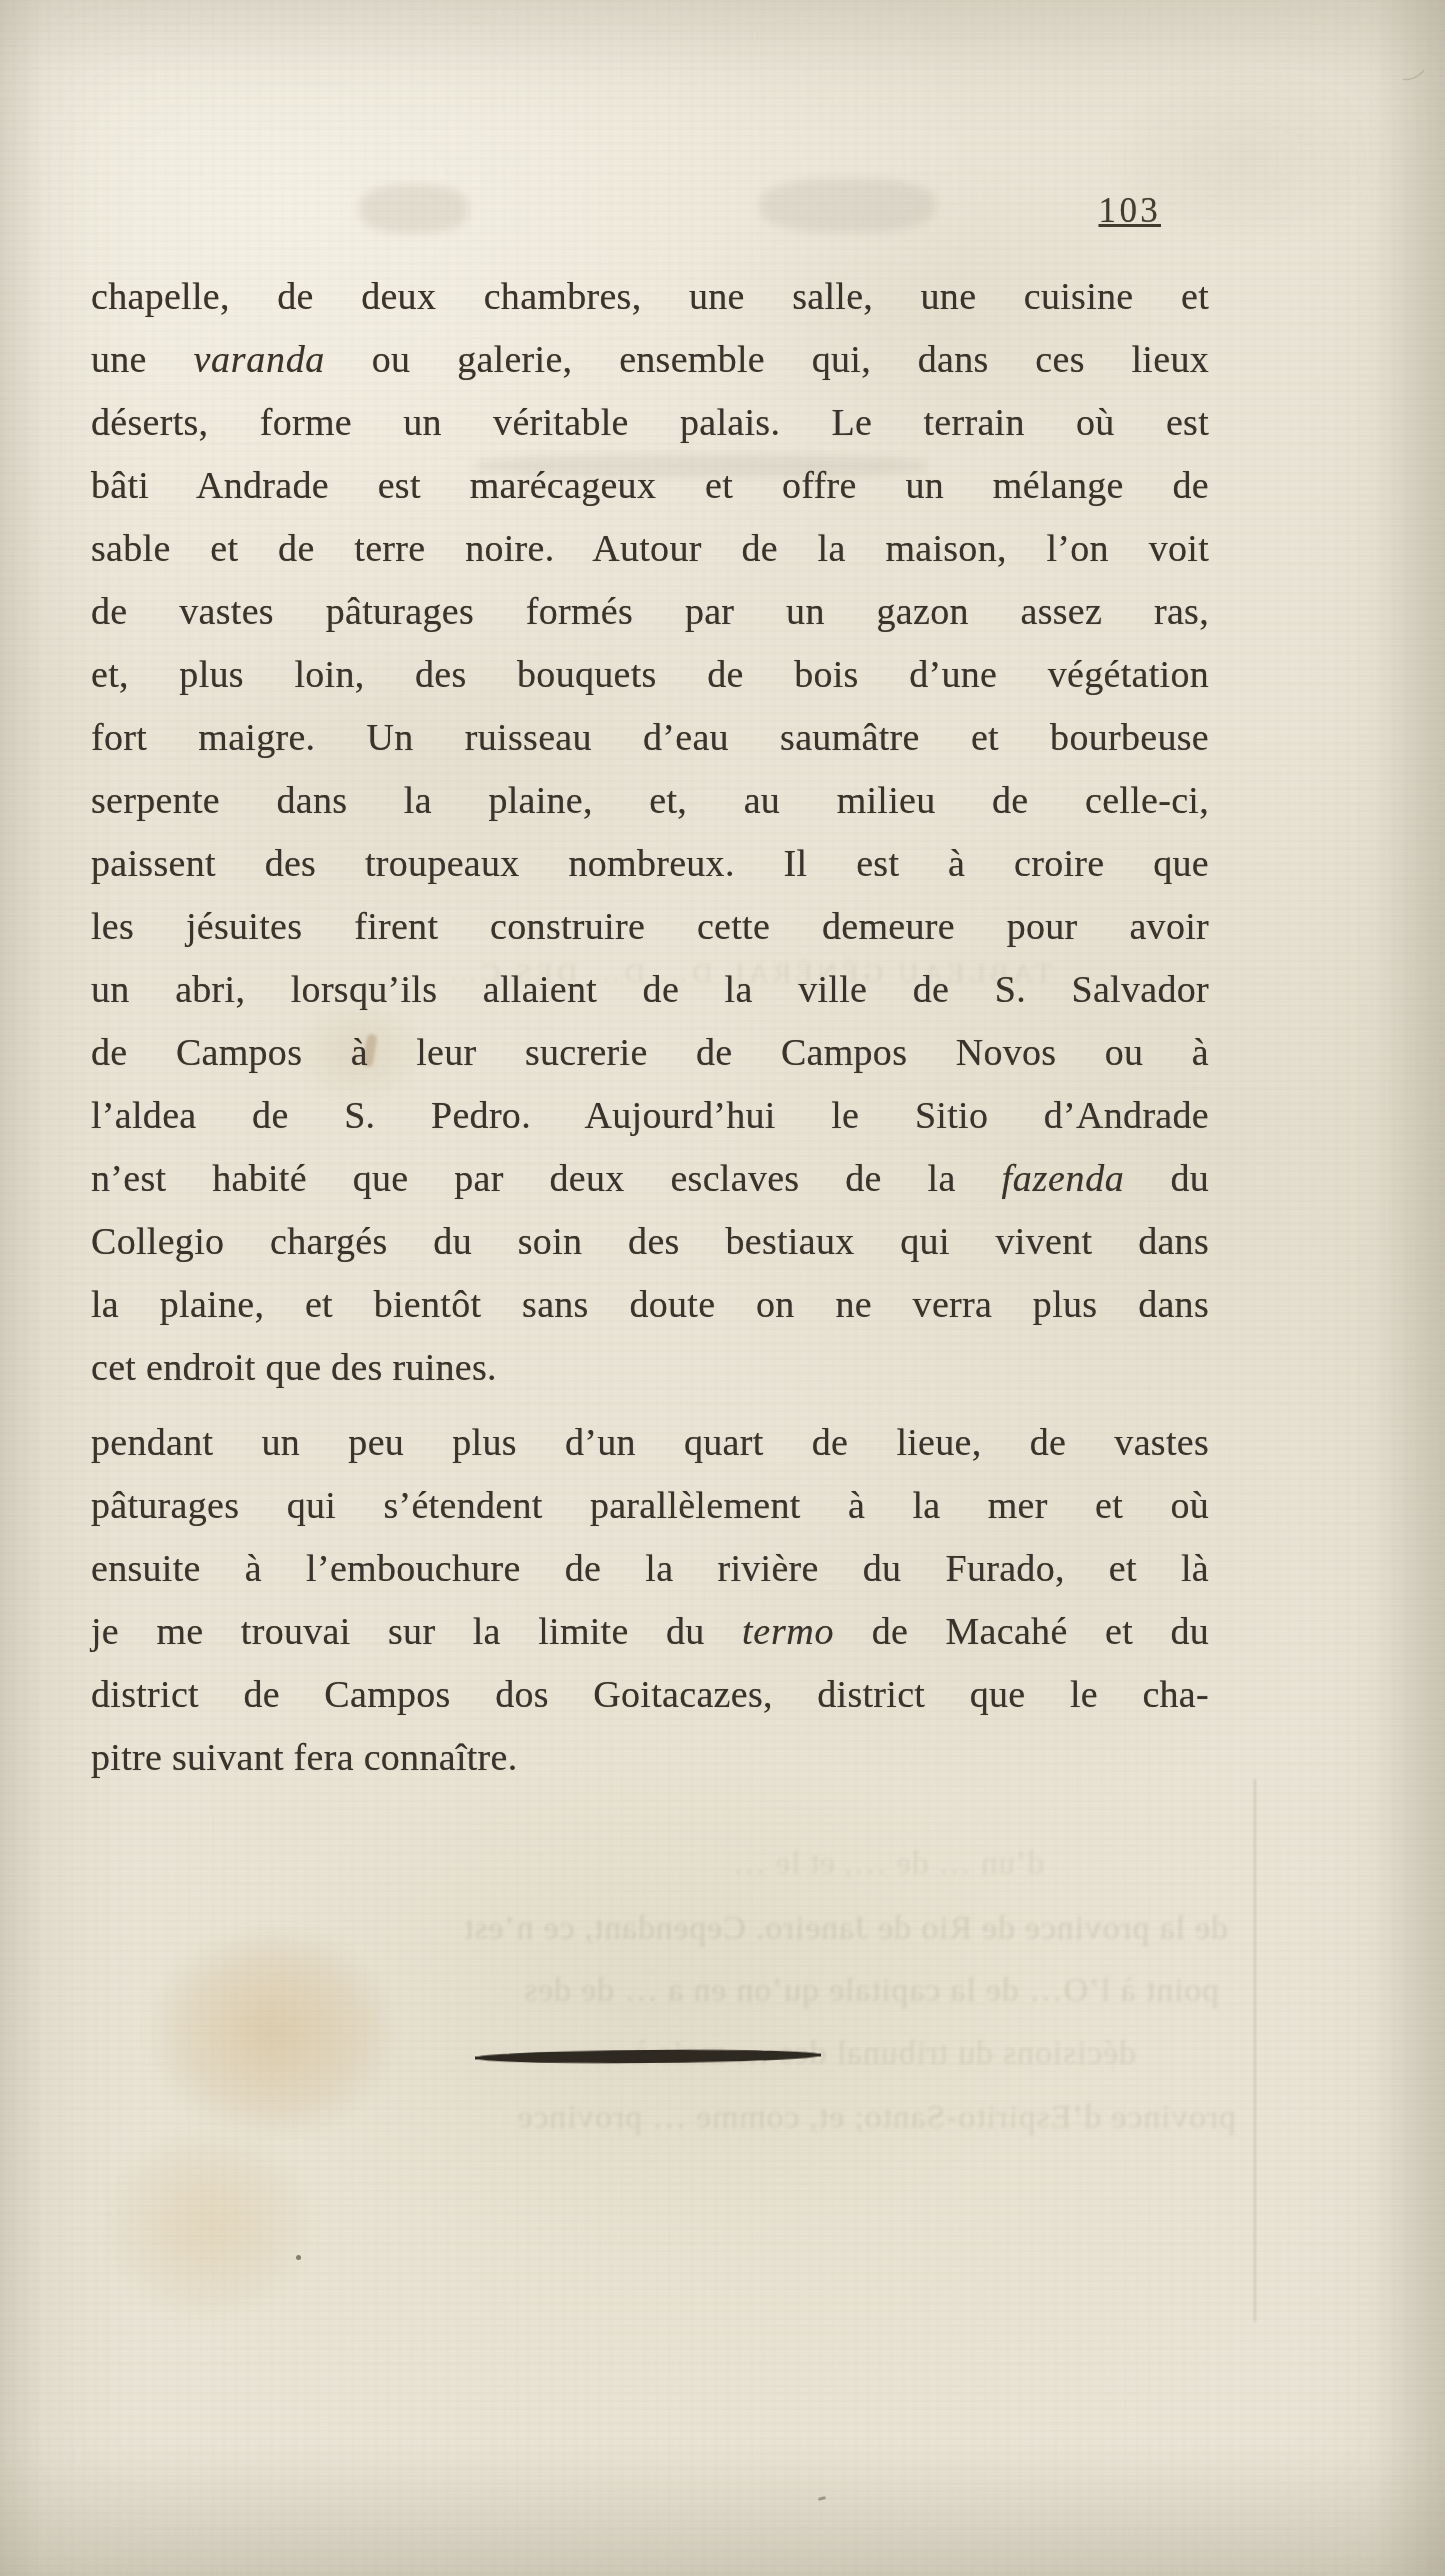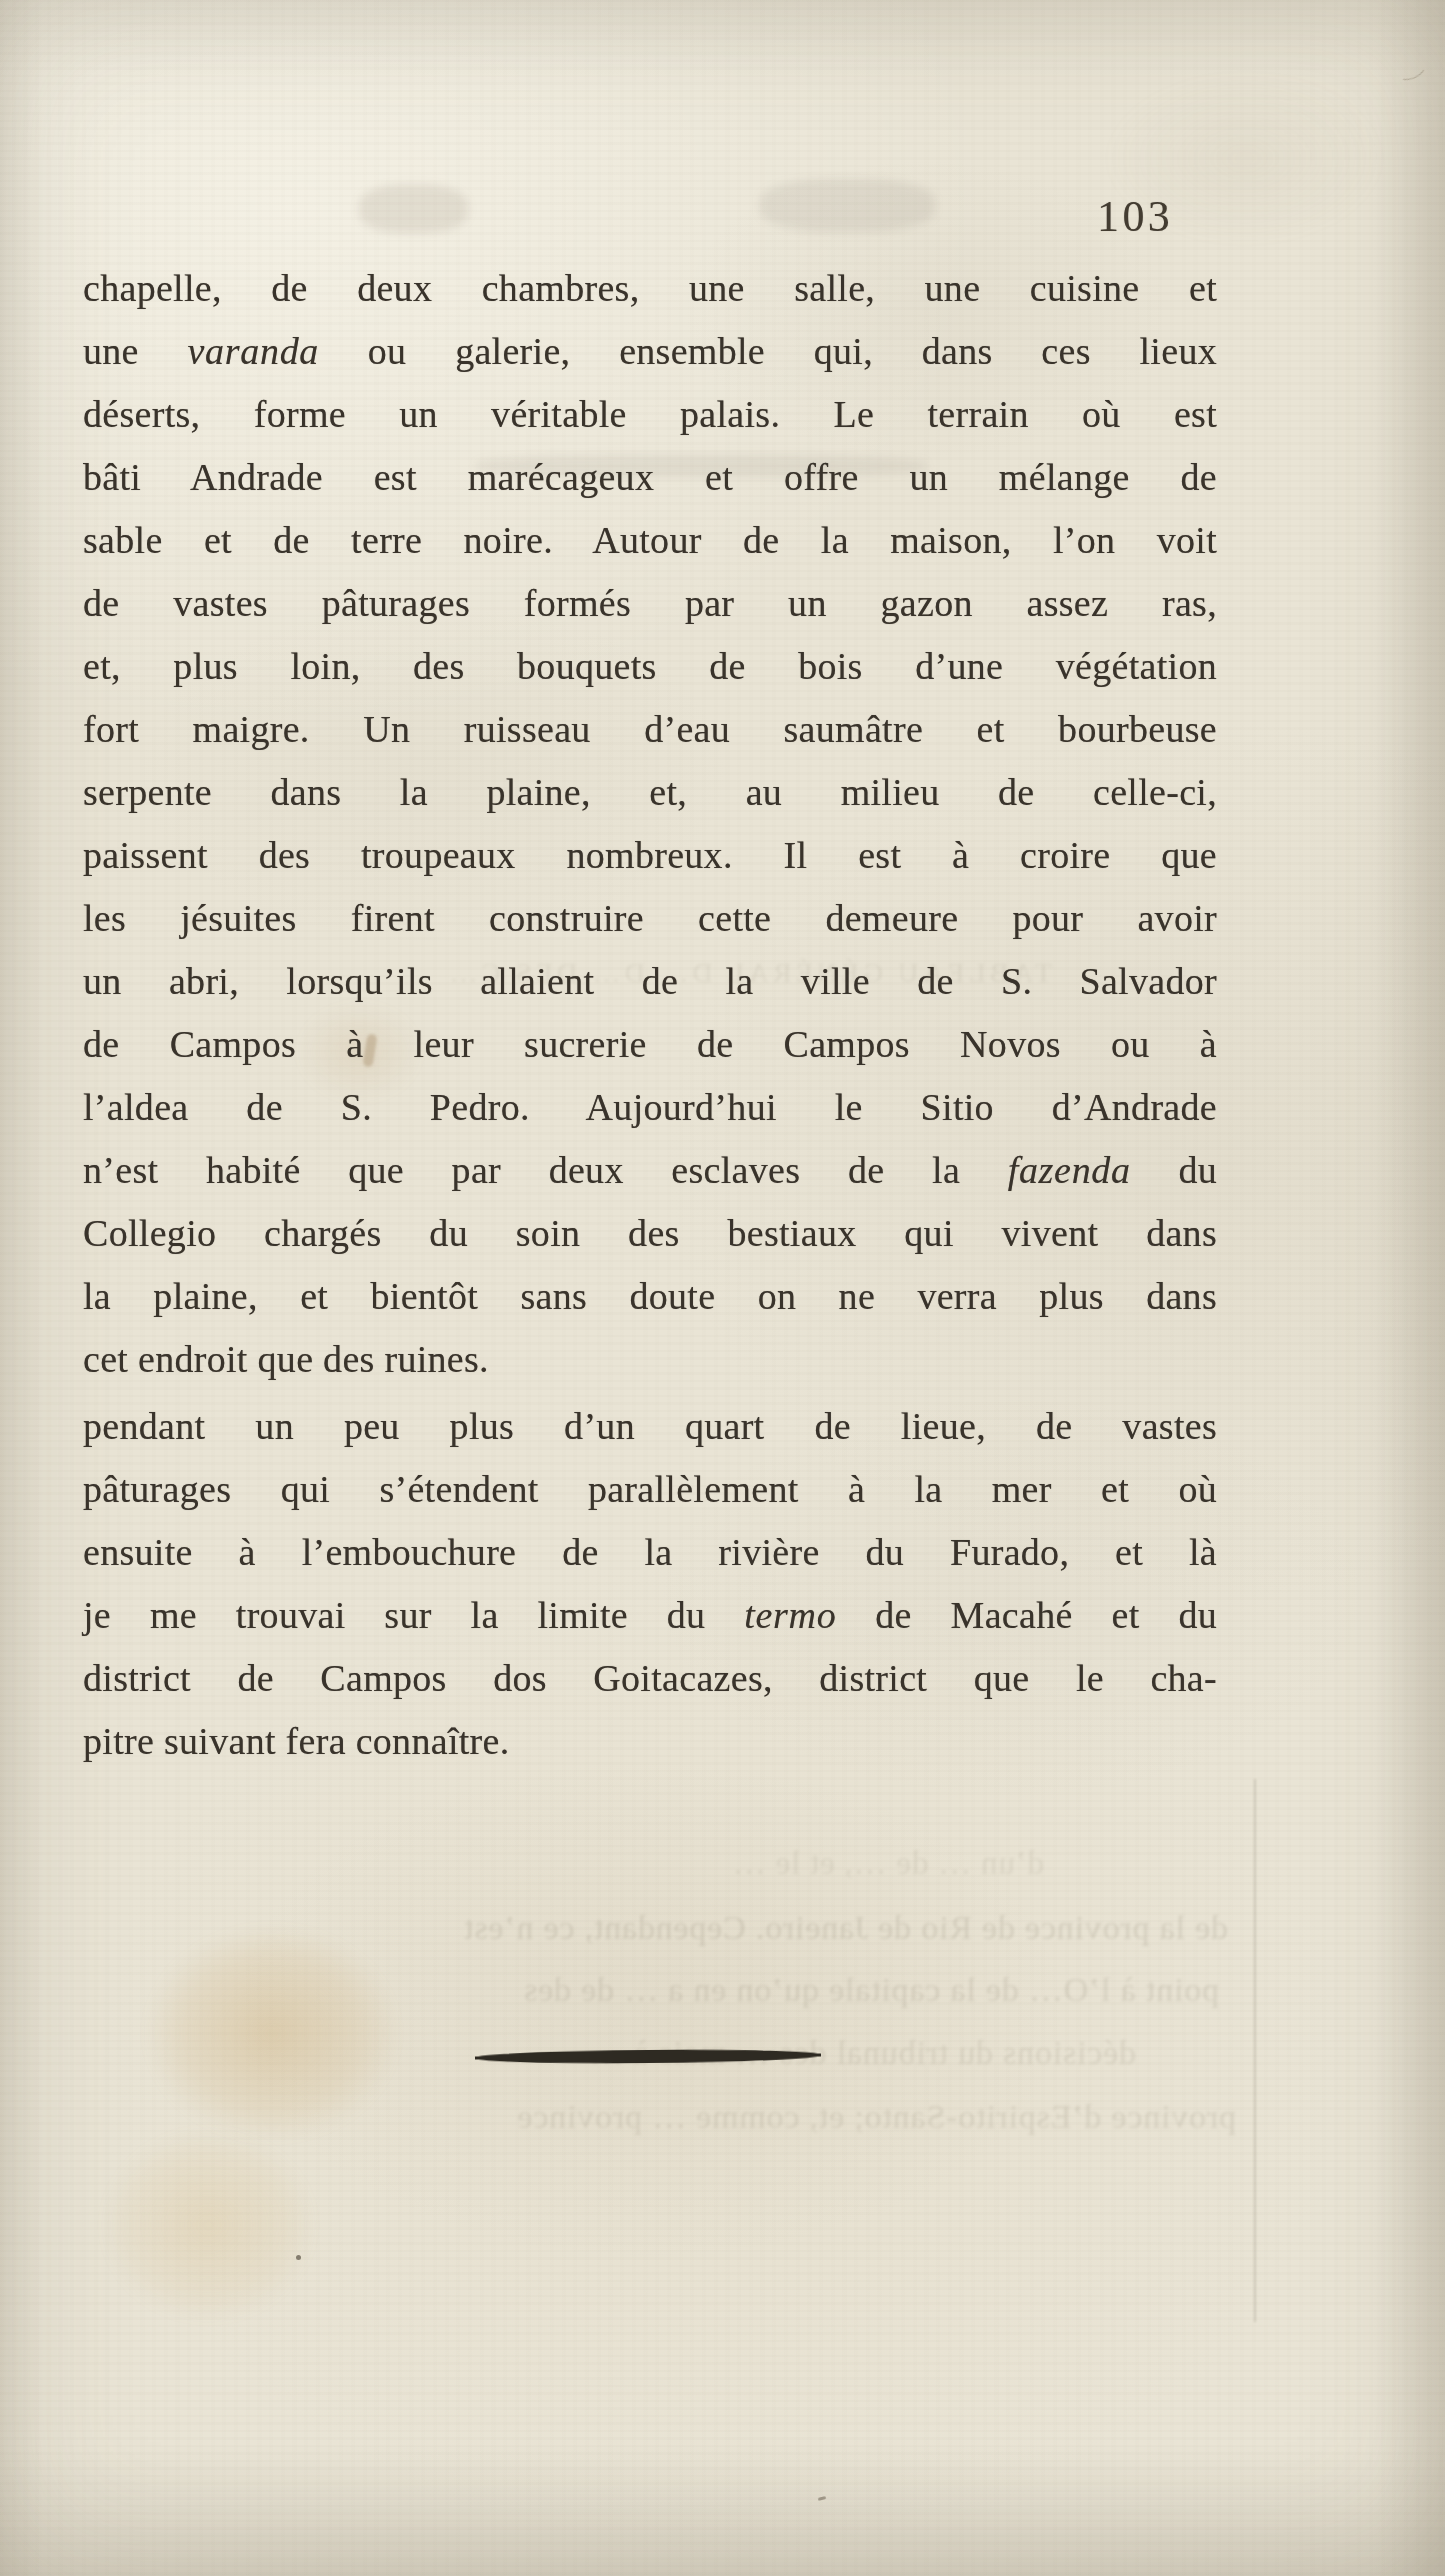--- a/index.html
+++ b/index.html
@@ -60,32 +60,33 @@
     position:absolute;left:79px;top:189px;width:1142px;height:50px;
     color:#433c31;
   }
   .head-title{
     position:absolute;left:0;right:0;text-align:center;
     transform:translateX(-40px);
     font-size:36px;letter-spacing:6.7px;
     text-shadow:0 0 0.8px rgba(67,60,49,.45);
   }
   .page-number{
-    position:absolute;right:48px;top:1.7px;
-    font-size:44px;letter-spacing:3.3px;
+    position:absolute;right:60px;top:1.7px;
+    font-size:35px;letter-spacing:3.3px;
     text-shadow:0 0 0.8px rgba(67,60,49,.45);
+    text-decoration:underline;
   }
   
   .text-block{
     position:absolute;left:79px;top:253px;width:1142px;
     color:#39332b;
     font-size:38px;line-height:63px;letter-spacing:0.3px;
     text-shadow:0 0 0.7px rgba(57,51,43,.55);
   }
-  .paragraph{margin:4px;}
+  .paragraph{margin:12px;}
   .line{text-align:justify;text-align-last:justify;white-space:normal;}
   .line.indent{padding-left:48px;}
   .line.para-end{text-align-last:left;}
   .line i{font-style:italic;letter-spacing:0.7px;}
   
   .swelled-rule{position:absolute;left:475px;top:2046px;width:346px;height:23.4px;
     transform:rotate(-.5deg);filter:blur(0.3px);}
   .swelled-rule::before{content:"";position:absolute;left:0;top:4.2px;width:100%;height:12.5px;
     background:#2e2a22;border-radius:50%;}
   .swelled-rule::after{content:"";position:absolute;left:0;top:9.2px;width:100%;height:3.3px;

